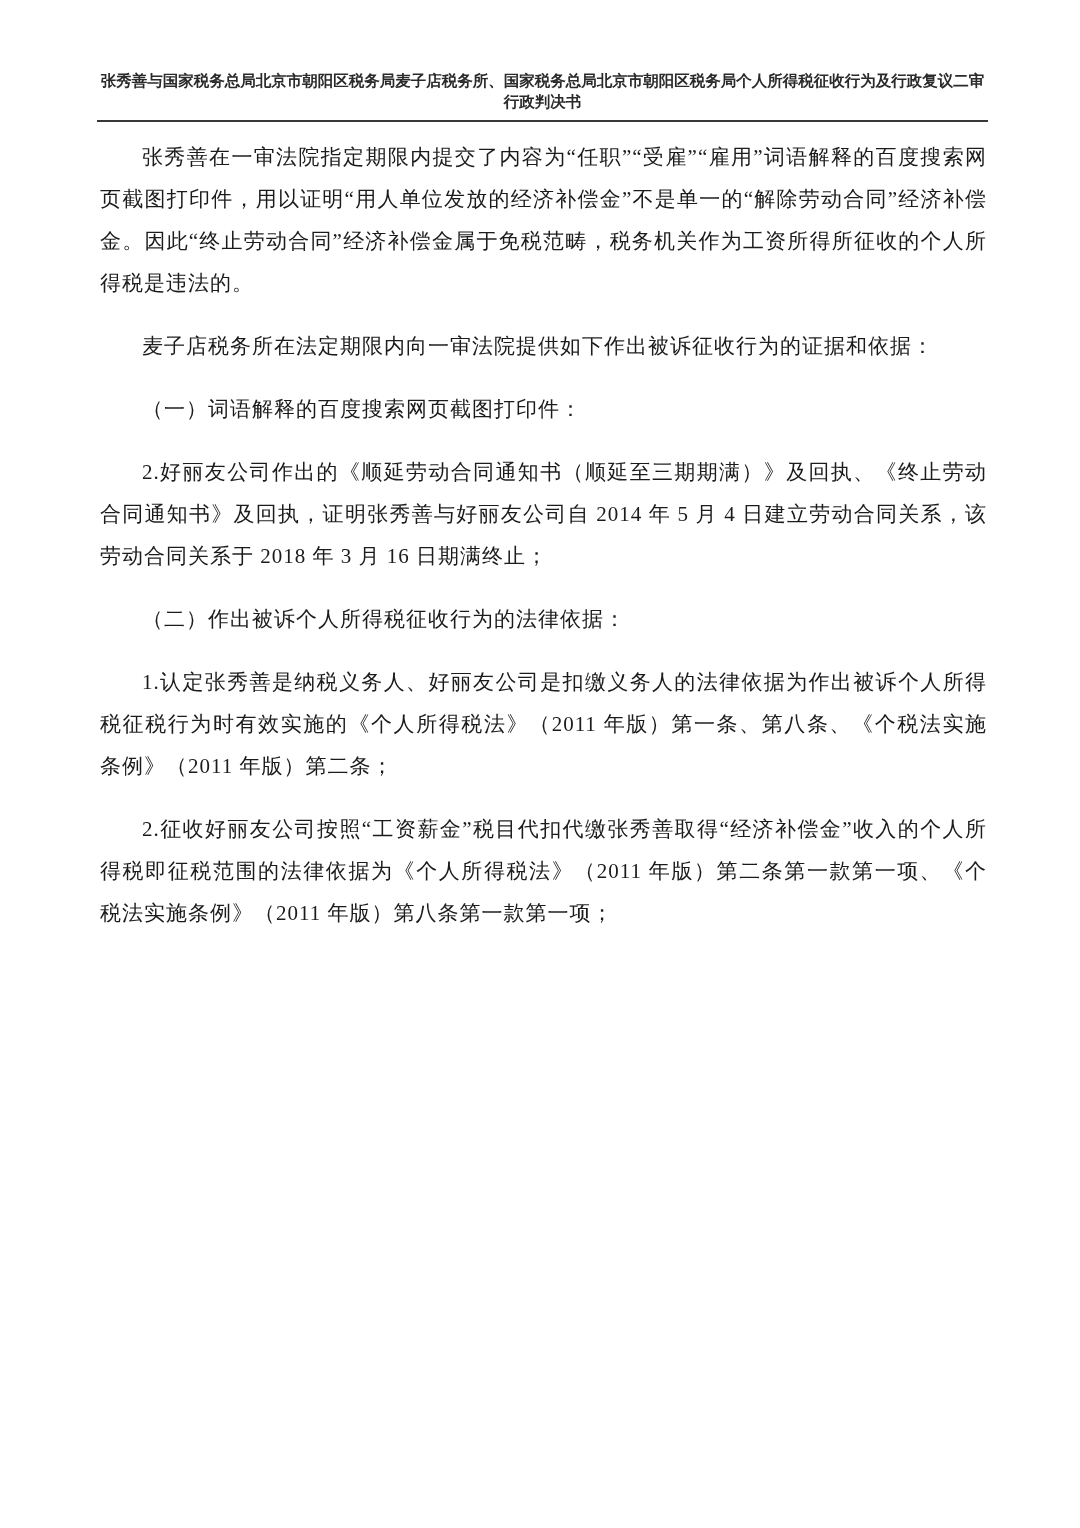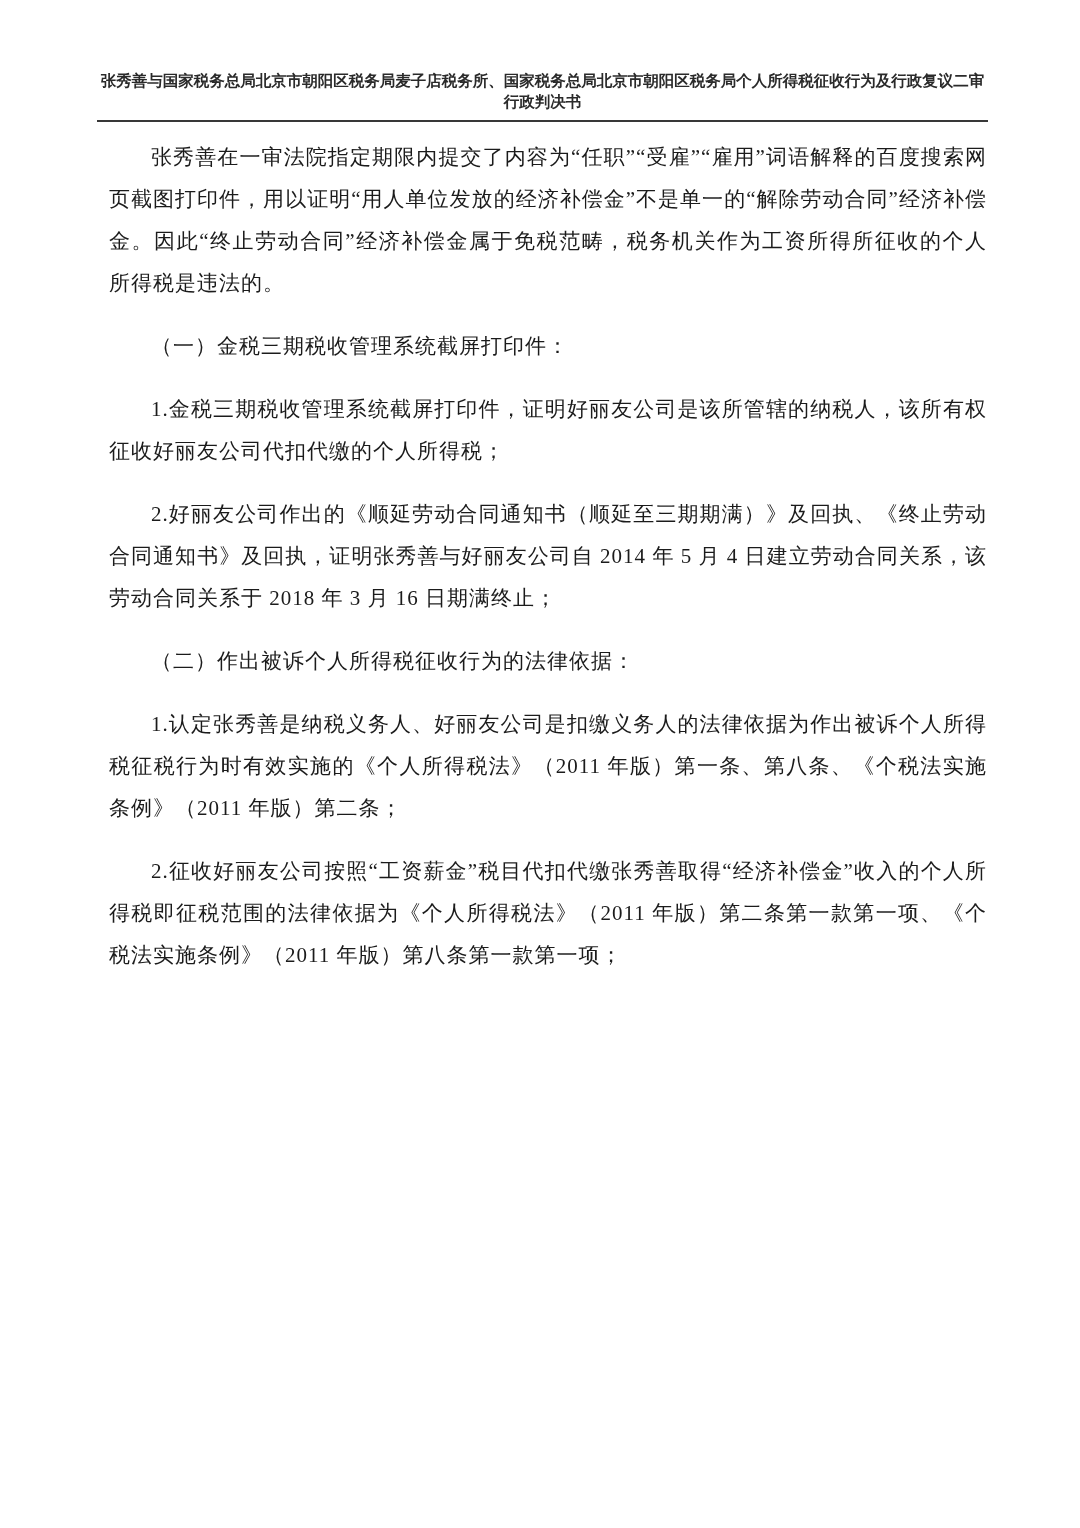--- a/index.html
+++ b/index.html
@@ -26,21 +26,21 @@
     font-weight: bold;
     font-size: 15.5px;
     line-height: 21px;
     color: #2a2a2a;
     padding-bottom: 8px;
     border-bottom: 2px solid #383838;
   }
   .doc-body {
     position: absolute;
     top: 136px;
-    left: 109px;
+    left: 100px;
     right: 93px;
     font-size: 21px;
     line-height: 42px;
     letter-spacing: 1px;
     text-align: justify;
     color: #1b1b1b;
   }
   .doc-body p {
     margin: 0 0 21px 0;
     text-indent: 2em;
@@ -59,22 +59,22 @@
 </style>
 </head>
 <body>
 
 <div class="page">
 
   <div class="doc-header">张秀善与国家税务总局北京市朝阳区税务局麦子店税务所、国家税务总局北京市朝阳区税务局个人所得税征收行为及行政复议二审行政判决书</div>
 
   <div class="doc-body">
     <p>张秀善在一审法院指定期限内提交了内容为“任职”“受雇”“雇用”词语解释的百度搜索网页截图打印件，用以证明“用人单位发放的经济补偿金”不是单一的“解除劳动合同”经济补偿金。因此“终止劳动合同”经济补偿金属于免税范畴，税务机关作为工资所得所征收的个人所得税是违法的。</p>
-    <p>（一）金税三期税收管理系统截屏打印件：</p>
-    <p>1.金税三期税收管理系统截屏打印件，证明好丽友公司是该所管辖的纳税人，该所有权征收好丽友公司代扣代缴的个人所得税；</p>
+    <p>麦子店税务所在法定期限内向一审法院提供如下作出被诉征收行为的证据和依据：</p>
+    <p>（一）词语解释的百度搜索网页截图打印件：</p>
     <p>2.好丽友公司作出的《顺延劳动合同通知书（顺延至三期期满）》及回执、《终止劳动合同通知书》及回执，证明张秀善与好丽友公司自 2014 年 5 月 4 日建立劳动合同关系，该劳动合同关系于 2018 年 3 月 16 日期满终止；</p>
     <p>（二）作出被诉个人所得税征收行为的法律依据：</p>
     <p>1.认定张秀善是纳税义务人、好丽友公司是扣缴义务人的法律依据为作出被诉个人所得税征税行为时有效实施的《个人所得税法》（2011 年版）第一条、第八条、《个税法实施条例》（2011 年版）第二条；</p>
     <p>2.征收好丽友公司按照“工资薪金”税目代扣代缴张秀善取得“经济补偿金”收入的个人所得税即征税范围的法律依据为《个人所得税法》（2011 年版）第二条第一款第一项、《个税法实施条例》（2011 年版）第八条第一款第一项；</p>
   </div>
 
   <div class="doc-footer">6 / 9</div>
 
 </div>
 

